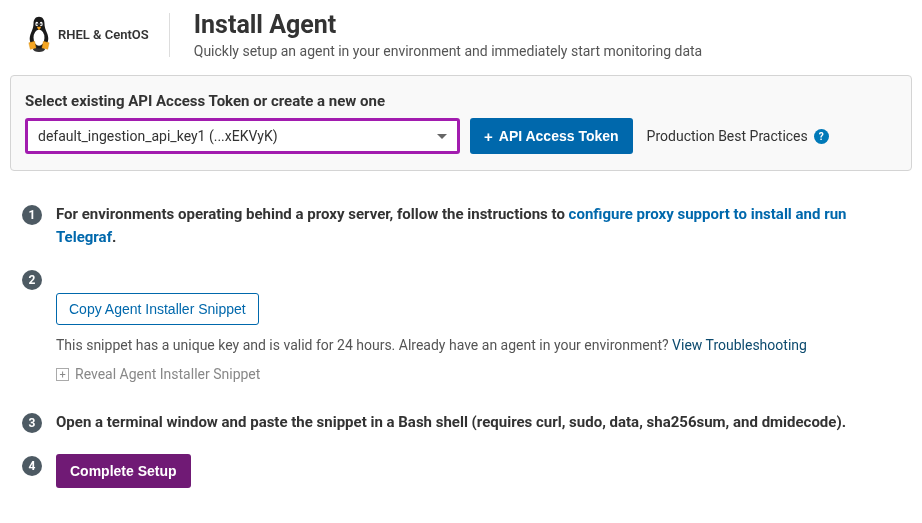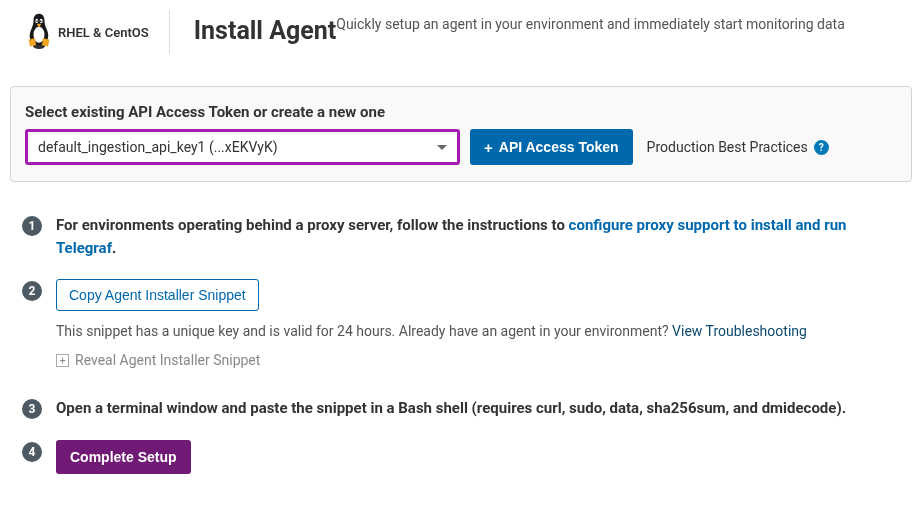--- a/index.html
+++ b/index.html
@@ -33,35 +33,35 @@
       margin-bottom: 4px;
     }
     .platform-label {
       font-size: 13px;
       font-weight: 600;
       color: #333;
     }
     .title-box {
       padding-left: 24px;
       display: flex;
-      flex-direction: row;
+      flex-direction: column;
       justify-content: center;
     }
     .page-title {
       font-size: 25px;
       font-weight: 700;
       color: #333;
       margin-bottom: 4px;
     }
     .page-subtitle {
       font-size: 14px;
       color: #555;
     }
     .token-panel {
-      margin: 20px 10px 10px 10px;
+      margin: 4px 10px 10px 10px;
       padding: 16px 14px;
       border: 1px solid #d4d4d4;
       border-radius: 4px;
       background: #f9f9f9;
     }
     .token-title {
       font-size: 15px;
       font-weight: 700;
       color: #333;
       margin-bottom: 8px;
@@ -193,20 +193,21 @@
       cursor: pointer;
     }
     .btn-outline {
       border: 1px solid #0068ac;
       color: #0068ac;
       background: #fff;
       border-radius: 3px;
       padding: 7px 12px;
       font-size: 14px;
       cursor: pointer;
+      margin-top: 25px;
     }
     .snippet-note {
       font-size: 14px;
       color: #555;
       margin-top: 10px;
       margin-bottom: 8px;
     }
     .reveal-row {
       display: flex;
       align-items: center;

